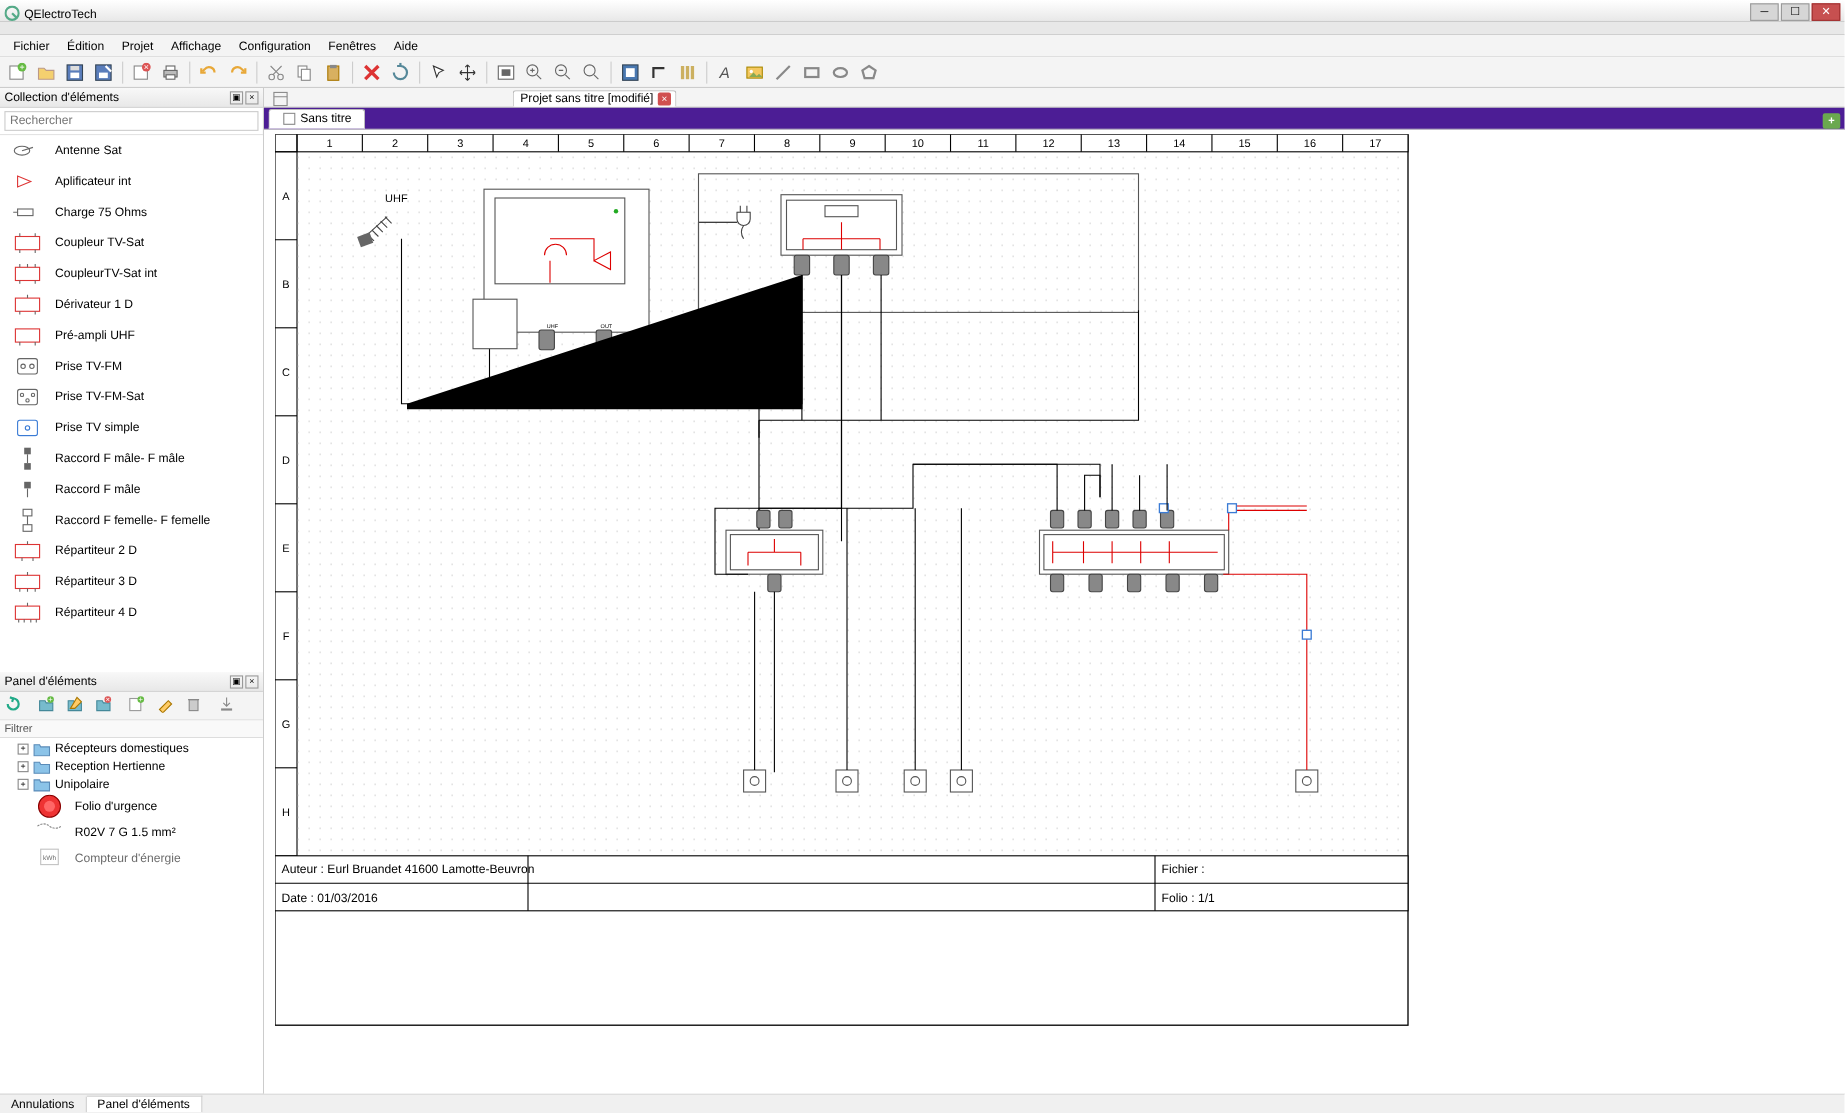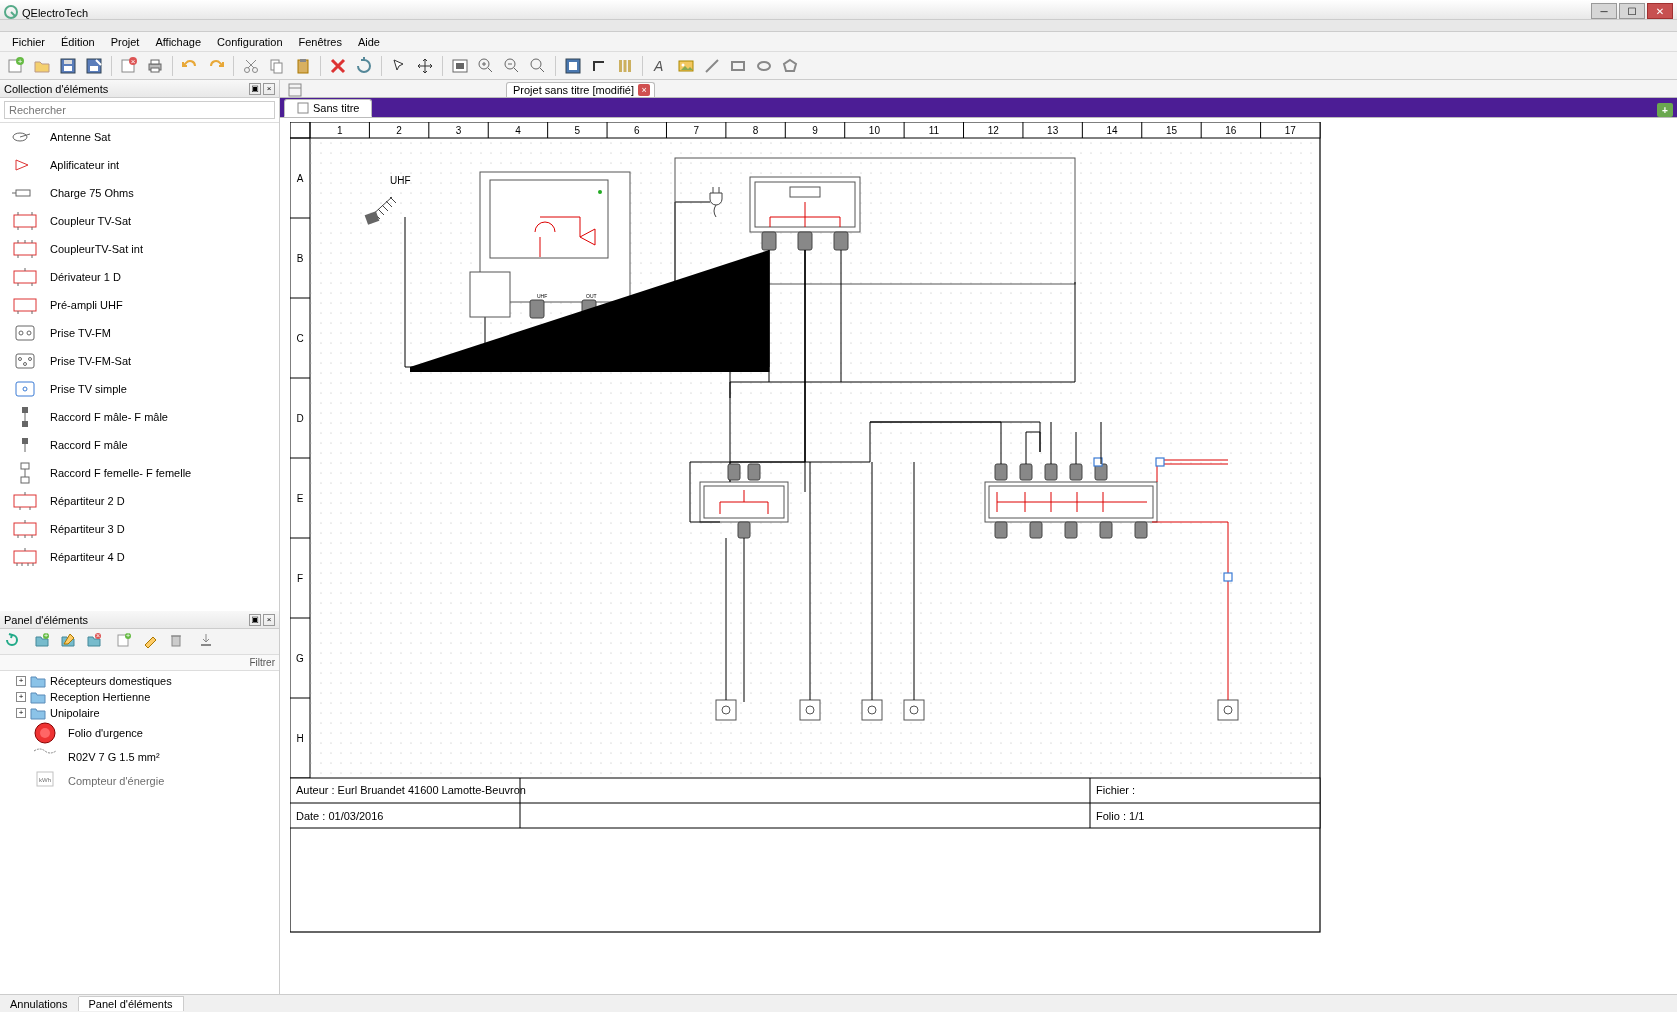--- a/index.html
+++ b/index.html
@@ -20,21 +20,21 @@
 .menubar { height: 20px; background: #f4f4f4; display: flex; align-items: center; padding: 0 4px; border-bottom: 1px solid #ddd; }
 .menubar .menuitem { padding: 2px 8px; font-size: 11px; }
 
 
 .toolbar { height: 28px; background: #f4f4f4; display: flex; align-items: center; padding: 2px 4px; border-bottom: 1px solid #ccc; gap: 2px; }
 .toolbar .tbtn { width: 24px; height: 22px; display: flex; align-items: center; justify-content: center; border: 1px solid transparent; border-radius: 2px; }
 .toolbar .sep { width: 1px; height: 20px; background: #ccc; margin: 0 3px; }
 
 
 .main { display: flex; height: calc(1012px - 20px - 12px - 20px - 28px - 18px); }
-.leftcol { width: 280px; display: flex; flex-direction: column; border-right: 1px solid #ccc; }
+.leftcol { width: 240px; display: flex; flex-direction: column; border-right: 1px solid #ccc; }
 
 
 .panelhead { height: 18px; background: linear-gradient(#f8f8f8,#e8e8e8); border-bottom: 1px solid #ccc; display: flex; align-items: center; padding: 0 4px; font-size: 11px; }
 .panelhead .pbtns { margin-left: auto; display: flex; gap: 2px; }
 .panelhead .pbtn { width: 12px; height: 12px; border: 1px solid #999; font-size: 8px; display: flex; align-items: center; justify-content: center; }
 
 
 .searchrow { padding: 3px 4px; border-bottom: 1px solid #ddd; }
 .searchrow input { width: 100%; border: 1px solid #ccc; padding: 2px 4px; font-size: 11px; }
 
@@ -43,21 +43,21 @@
 .elemrow { display: flex; align-items: center; padding: 2px 8px; gap: 8px; min-height: 28px; }
 .elemrow .eicon { width: 34px; height: 24px; display: flex; align-items: center; justify-content: center; }
 .elemrow .elabel { font-size: 11px; }
 .elemlist::-webkit-scrollbar { width: 16px; }
 .elemlist::-webkit-scrollbar-track { background: #f0f0f0; }
 .elemlist::-webkit-scrollbar-thumb { background: #c8c8c8; border: 1px solid #aaa; }
 
 
 .paneltoolbar { height: 26px; display: flex; align-items: center; padding: 2px 4px; gap: 4px; background: #f4f4f4; border-bottom: 1px solid #ddd; }
 .paneltoolbar .tbtn { width: 22px; height: 20px; }
-.filterrow { padding: 2px 4px; border-bottom: 1px solid #ddd; font-size: 10px; color: #555; background:#f9f9f9;text-align:right; }
+.filterrow { padding: 2px 4px; border-bottom: 1px solid #ddd; font-size: 10px; color: #555; background:#f9f9f9; }
 .tree { flex: 1; overflow-y: auto; background: #fff; padding: 2px 4px; }
 .treeitem { display: flex; align-items: center; gap: 4px; padding: 1px 0 1px 12px; font-size: 11px; }
 .treeitem .expander { width: 10px; height: 10px; border: 1px solid #888; font-size: 8px; display: flex; align-items: center; justify-content: center; line-height: 1; }
 .treeitem .ticon { width: 16px; height: 14px; }
 .treeitem.leaf { padding-left: 28px; }
 .treeitem .bigicon { width: 28px; height: 22px; margin-right: 4px; }
 
 
 .rightarea { flex: 1; display: flex; flex-direction: column; background:#fff; }
 .tabstrip { height: 18px; background: #f4f4f4; border-bottom: 1px solid #bbb; display: flex; align-items: flex-end; padding-left: 4px; }

